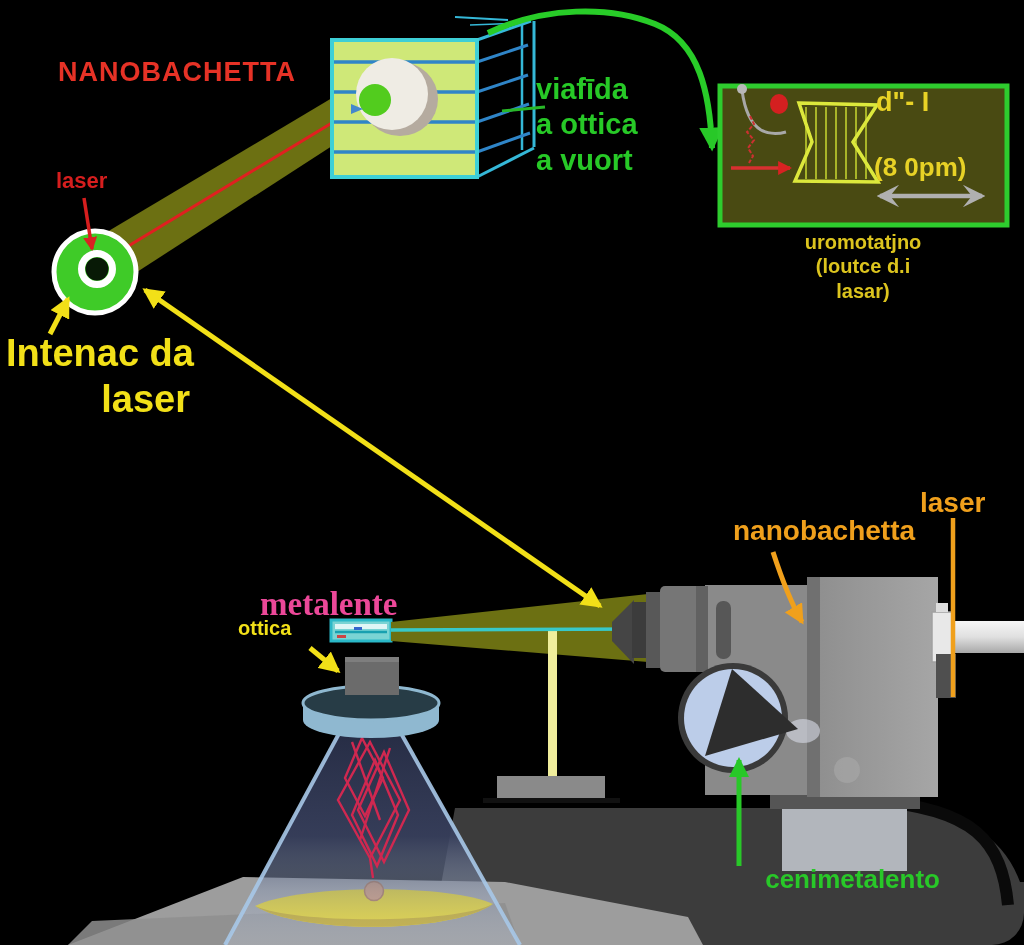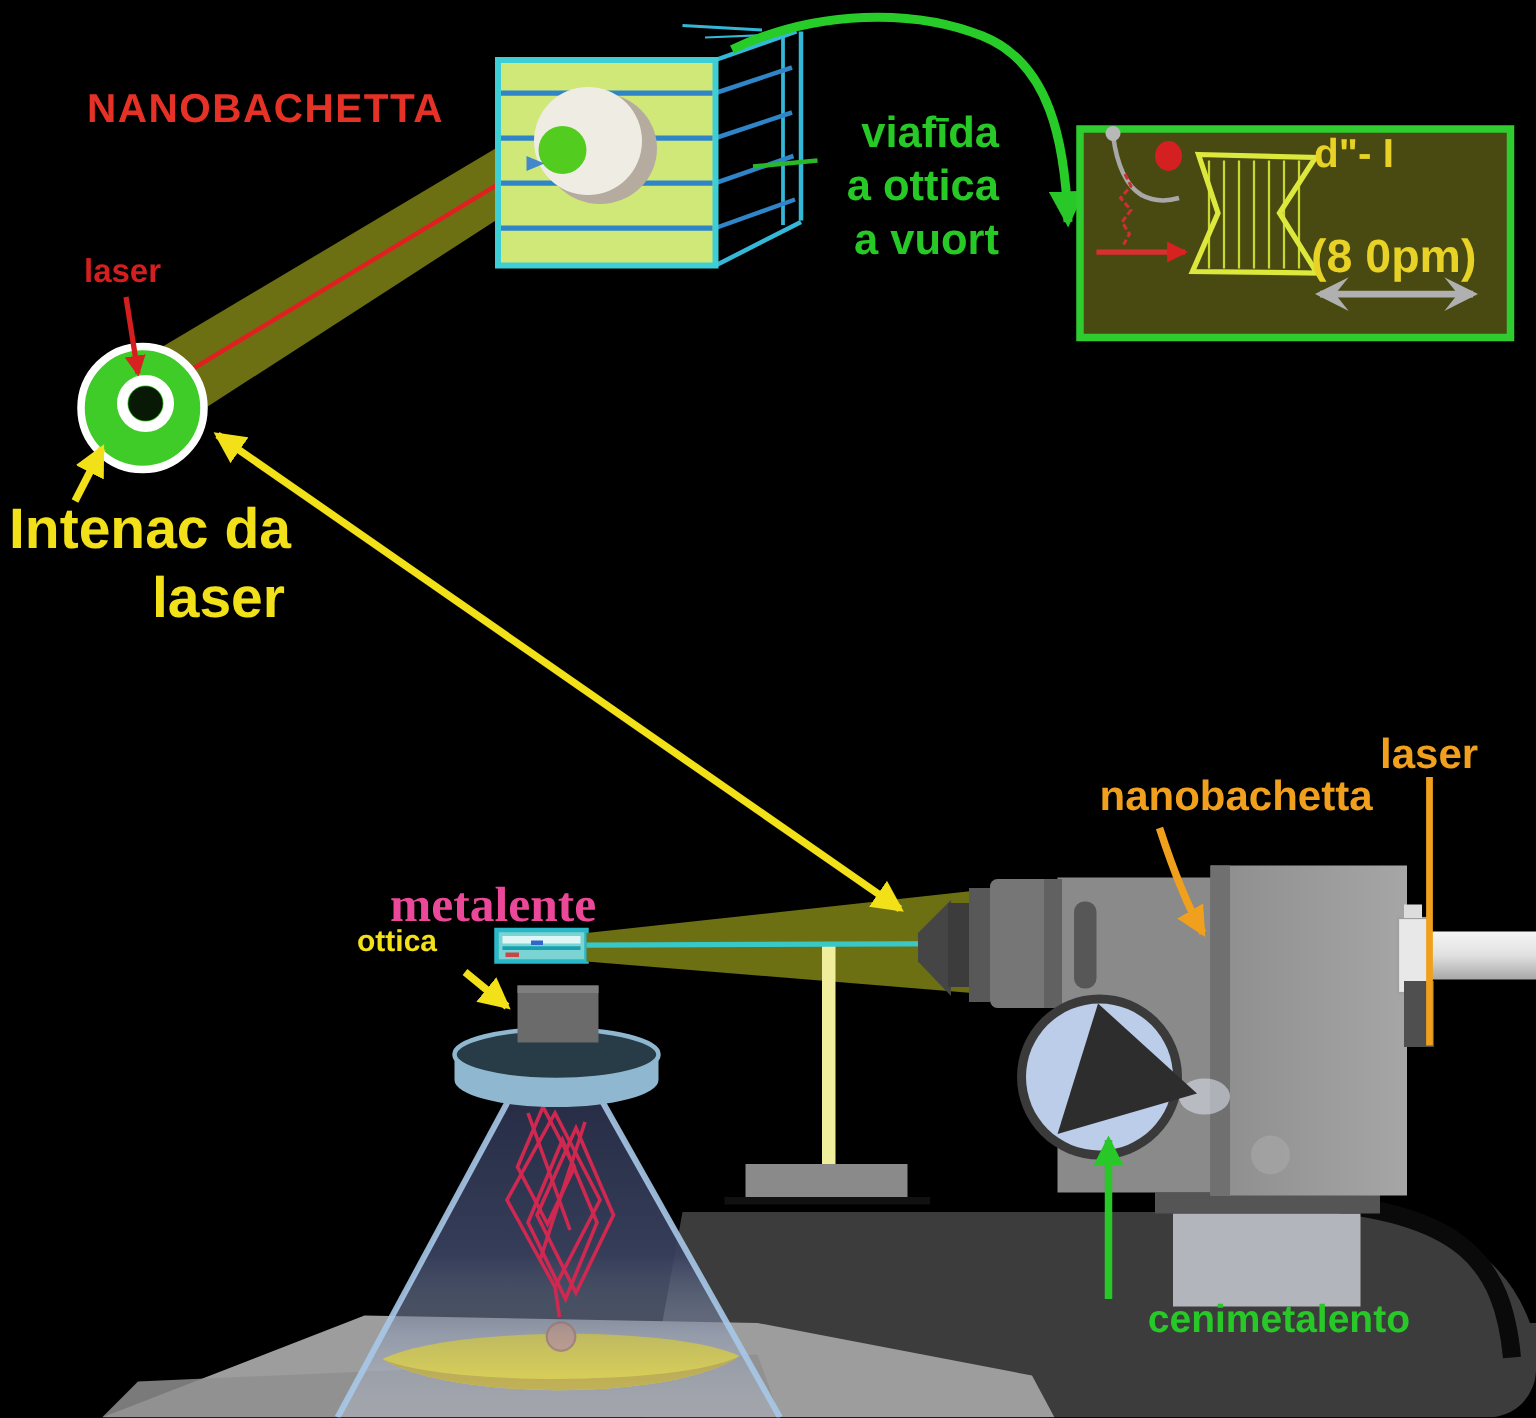--- a/index.html
+++ b/index.html
@@ -3,23 +3,23 @@
 <meta charset="utf-8">
 <style>
   html,body{margin:0;padding:0;background:#000;}
   .stage{position:relative;width:1024px;height:945px;background:#000;overflow:hidden;
          font-family:"Liberation Sans",sans-serif;font-weight:700;border-radius:32px;}
   .stage svg{position:absolute;left:0;top:0;}
   .lbl{position:absolute;white-space:nowrap;line-height:1.22;}
   .title{left:58px;top:56px;font-size:27px;letter-spacing:1px;color:#e63226;}
   .laser-top{left:56px;top:168px;font-size:22px;color:#d61e1e;}
   .aperture{left:6px;top:330px;width:184px;text-align:right;font-size:38px;color:#f2e018;}
-  .window-lbl{left:536px;top:72px;width:130px;text-align:right;font-size:29px;color:#27c927;}
+  .window-lbl{left:536px;top:72px;width:130px;text-align:left;font-size:29px;color:#27c927;}
   .inset-dim{left:876px;top:86px;font-size:27px;color:#e8d226;}
-  .inset-scale{left:874px;top:152px;font-size:31px;color:#e8d226;}
+  .inset-scale{left:874px;top:152px;font-size:26px;color:#e8d226;}
   .inset-cap{left:778px;top:230px;width:170px;text-align:center;font-size:20px;color:#dcc41e;}
   .metalente{left:260px;top:584px;font-size:33px;color:#ec4899;font-family:Liberation Serif, serif;}
   .ottica{left:238px;top:616px;font-size:20px;color:#f2e018;}
   .nanorod{left:733px;top:514px;font-size:28px;color:#f0a01c;}
   .laser-right{left:920px;top:486px;font-size:28px;color:#f0a01c;}
   .alignment{left:710px;top:864px;width:230px;text-align:right;font-size:26px;color:#28c828;}
 </style>
 </head>
 <body>
 
@@ -203,20 +203,25 @@
   <div>Intenac da</div>
   <div>laser</div>
 </div>
 <div class="lbl window-lbl">
   <div>viafīda</div>
   <div>a ottica</div>
   <div>a vuort</div>
 </div>
 <div class="lbl inset-dim">d"- I</div>
 <div class="lbl inset-scale">(8 0pm)</div>
+<div class="lbl inset-cap">
+  <div>uromotatjno</div>
+  <div>(loutce d.i</div>
+  <div>lasar)</div>
+</div>
 <div class="lbl metalente">metalente</div>
 <div class="lbl ottica">ottica</div>
 <div class="lbl nanorod">nanobachetta</div>
 <div class="lbl laser-right">laser</div>
 <div class="lbl alignment">
   <div>cenimetalento</div>
 </div>
 
 </div>
 

